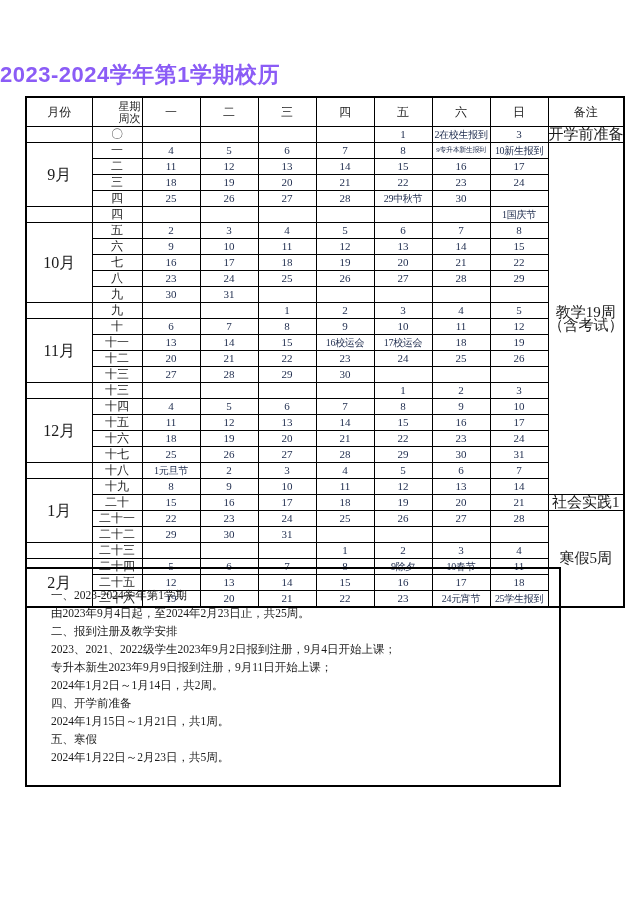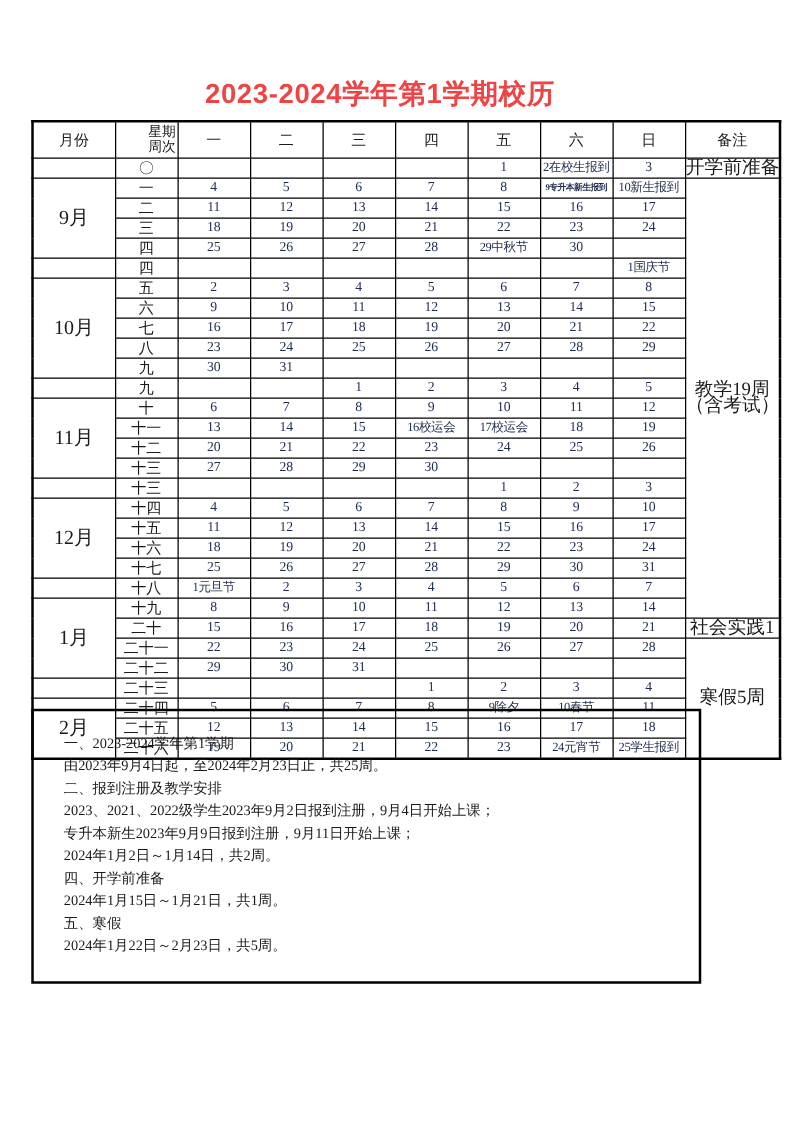--- a/index.html
+++ b/index.html
@@ -20,26 +20,25 @@
     height: 900px;
     box-sizing: border-box;
   }
 
   
   .title {
     position: absolute;
     top: 60px;
     left: 0;
     width: 608px;
-    text-align: center;
     font-family: "Liberation Sans", "DejaVu Sans", sans-serif;
     font-size: 22px;
     font-weight: 700;
     letter-spacing: 0.5px;
-    color: #ef4444;
+    color: #8b5cf6;
   }
 
   
   .cal-wrap {
     position: absolute;
     top: 96px;
     left: 25px;
     width: 586px;
   }
   table.cal {
@@ -91,21 +90,21 @@
     font-size: 11px;
     color: #1d2b4d;
   }
   td.day-cell.evt {
     font-size: 10px;
     letter-spacing: -0.3px;
   }
   td.day-cell.evt.tiny {
     font-size: 7px;
     letter-spacing: -0.4px;
-    font-weight: 700;
+    font-weight: 400;
   }
 
   
   .notes {
     position: absolute;
     top: 567px;
     left: 25px;
     width: 536px;
     height: 220px;
     box-sizing: border-box;

